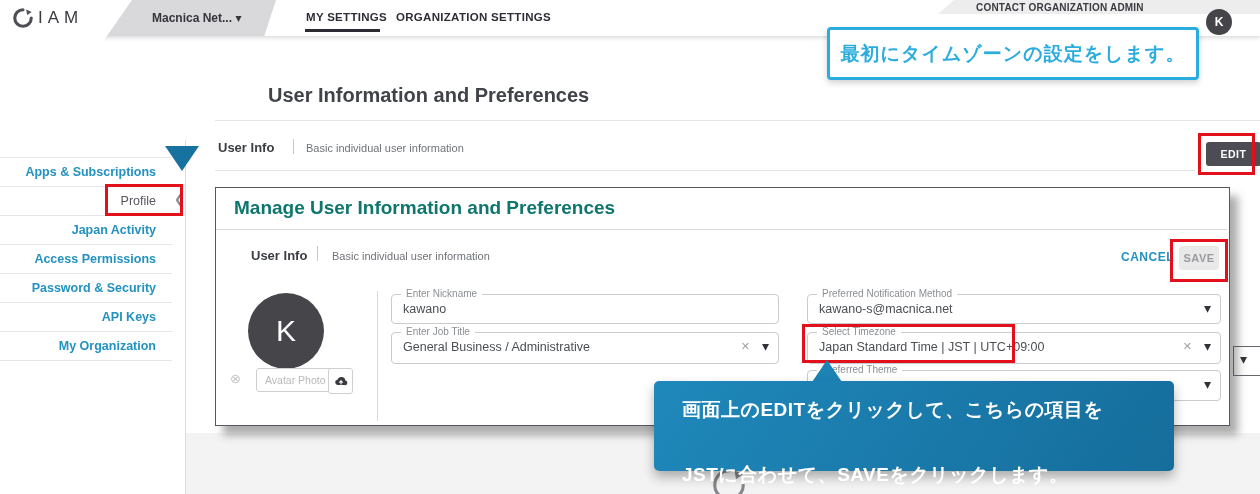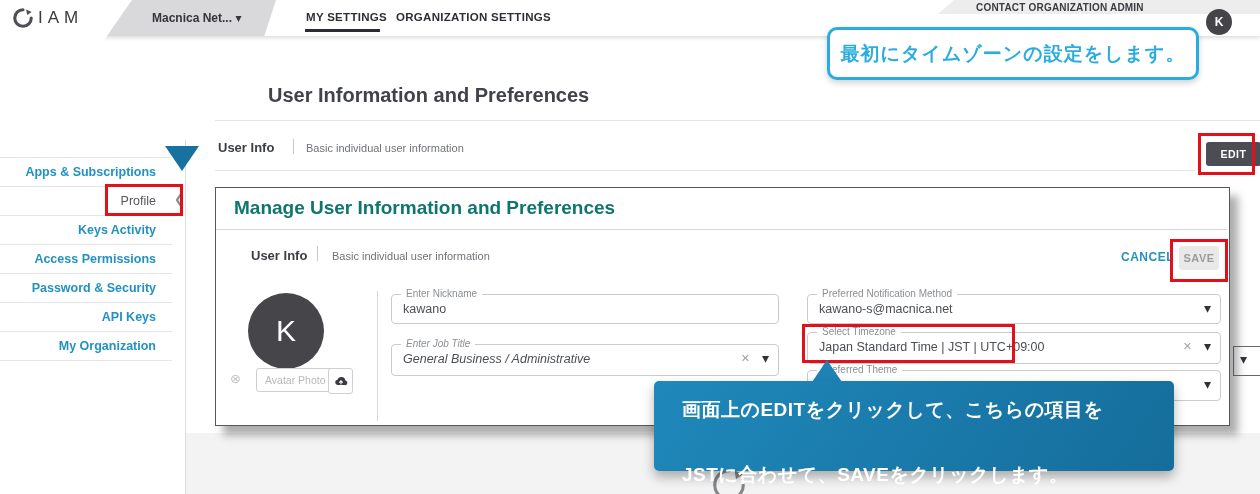--- a/index.html
+++ b/index.html
@@ -19,21 +19,21 @@
   .logo-text{left:38px;top:8px;font-size:17px;letter-spacing:5px;color:#3a3a40;z-index:23;}
   .org-text{left:152px;top:11px;font-size:12px;font-weight:700;color:#35353b;z-index:23;}
   .tab-label{top:11px;font-size:11.5px;font-weight:700;color:#2e2e36;letter-spacing:.3px;z-index:23;cursor:pointer;}
   .tab-underline{left:305px;top:29px;width:75px;height:3px;background:#2b2b33;z-index:23;}
   .contact{left:976px;top:2px;font-size:10px;font-weight:700;color:#3a3a40;letter-spacing:.2px;z-index:23;cursor:pointer;}
   .hdr-avatar{left:1206px;top:9px;width:26px;height:26px;border-radius:50%;background:#454549;color:#fff;
               font-size:12px;font-weight:700;text-align:center;line-height:26px;z-index:23;cursor:pointer;}
 
   
   .callout-border{left:827px;top:27px;width:366px;height:47px;background:#fff;border:3px solid #2bacdf;
-                  border-radius:10px;box-shadow:0 3px 6px rgba(0,0,0,.18);z-index:50;
+                  border-radius:4px;box-shadow:0 3px 6px rgba(0,0,0,.18);z-index:50;
                   display:flex;align-items:center;justify-content:center;}
   .callout-border span{color:#2bacdf;font-size:19px;font-weight:700;letter-spacing:1px;}
   .callout-solid{background:linear-gradient(125deg,#1f88bb,#156d9b);color:#fff;border-radius:5px;
                  box-shadow:0 6px 12px rgba(0,0,0,.3);z-index:50;}
   .callout-left{left:18px;top:66px;width:313px;height:82px;padding:0;}
   .callout-left div{position:absolute;left:26px;font-size:19px;font-weight:700;letter-spacing:1px;white-space:nowrap;}
   .callout-bottom{left:654px;top:381px;width:520px;height:90px;}
   .callout-bottom div{position:absolute;left:28px;font-size:19px;font-weight:700;letter-spacing:.5px;white-space:nowrap;}
   .tail-down{left:165px;top:146px;width:0;height:0;border-left:17px solid transparent;
              border-right:17px solid transparent;border-top:25px solid #17729f;z-index:49;}
@@ -106,21 +106,21 @@
   <div class="abs tab-label" style="left:306px;">MY SETTINGS</div>
   <div class="abs tab-underline"></div>
   <div class="abs tab-label" style="left:396px;">ORGANIZATION SETTINGS</div>
   <div class="abs contact">CONTACT ORGANIZATION ADMIN</div>
   <div class="abs hdr-avatar">K</div>
 
   <div class="abs sidebar-border"></div>
   <div class="abs sidebar">
     <div class="sb-item">Apps &amp; Subscriptions</div>
     <div class="sb-item active">Profile</div>
-    <div class="sb-item">Keys Activity</div>
+    <div class="sb-item">Japan Activity</div>
     <div class="sb-item">Access Permissions</div>
     <div class="sb-item">Password &amp; Security</div>
     <div class="sb-item">API Keys</div>
     <div class="sb-item">My Organization</div>
   </div>
   <div class="abs collapse-ic">❮</div>
   <div class="abs redbox" style="left:105px;top:184px;width:72px;height:26px;"></div>
 
   <div class="abs page-title">User Information and Preferences</div>
   <div class="abs divider" style="left:215px;top:120px;width:1045px;height:1px;"></div>
@@ -157,21 +157,21 @@
         <path d="M6.5 19a4.5 4.5 0 0 1-.5-8.97A7 7 0 0 1 19.6 11 4 4 0 0 1 18 19z" fill="#3a3a40"></path>
         <path d="M12 18v-6 M9 14.6 12 11.6l3 3" stroke="#fff" stroke-width="1.8" fill="none"></path>
       </svg>
     </div>
     <div class="abs vdiv"></div>
 
     <div class="abs field" style="left:175px;top:106px;width:386px;height:28px;">
       <span class="flabel">Enter Nickname</span>
       <span class="fvalue">kawano</span>
     </div>
-    <div class="abs field" style="left:175px;top:156px;width:386px;height:30px;font-style:italic;">
+    <div class="abs field" style="left:175px;top:144px;width:386px;height:30px;">
       <span class="flabel">Enter Job Title</span>
       <span class="fvalue">General Business / Administrative</span>
       <span class="fx">✕</span>
       <span class="fchev">▾</span>
     </div>
 
     <div class="abs field" style="left:591px;top:106px;width:412px;height:28px;">
       <span class="flabel">Preferred Notification Method</span>
       <span class="fvalue">kawano-s@macnica.net</span>
       <span class="fchev">▾</span>

